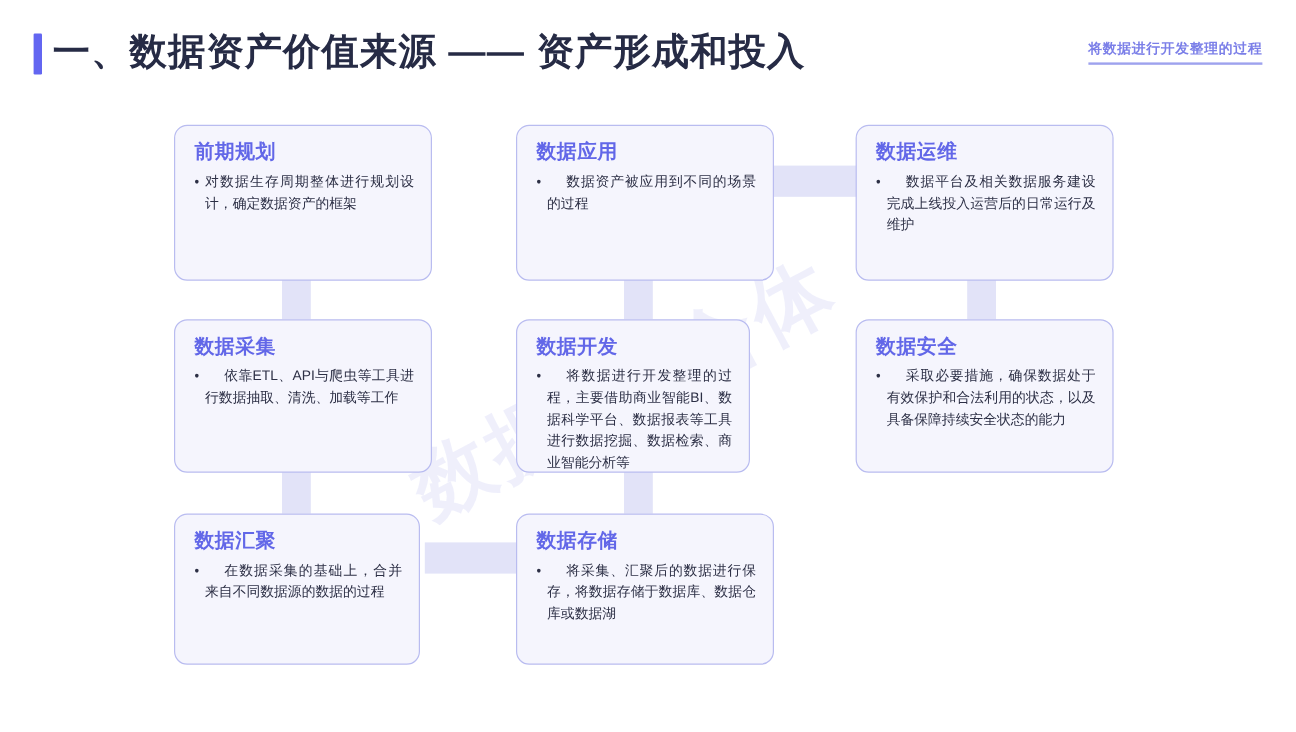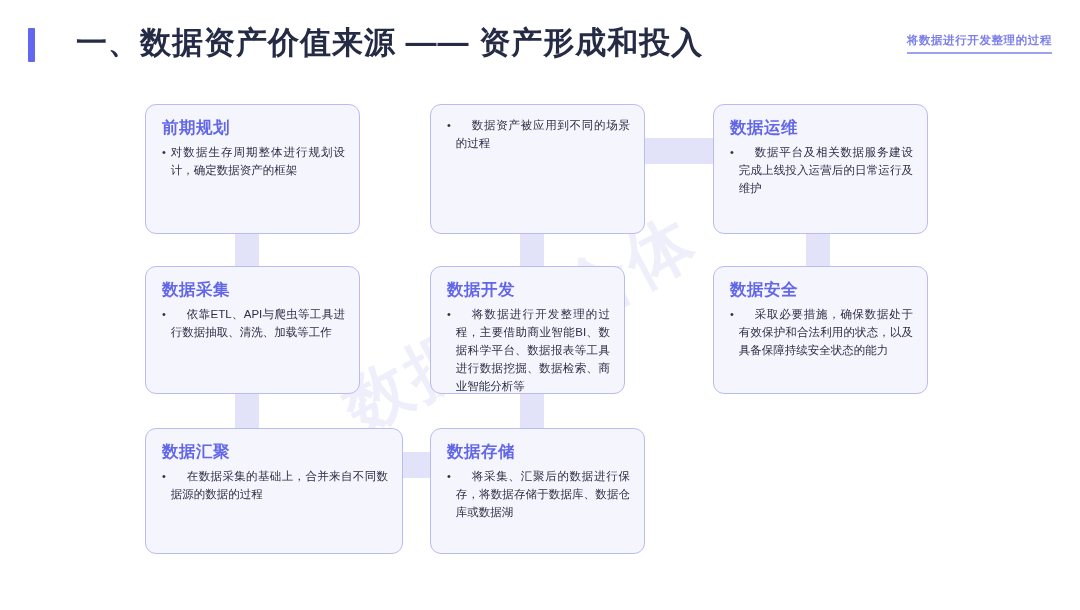--- a/index.html
+++ b/index.html
@@ -30,21 +30,20 @@
     border-radius: 1px;
   }
   .page-title {
     position: absolute;
     left: 44px; top: 22px;
     font-size: 31px;
     font-weight: bold;
     color: #262b45;
     letter-spacing: 1px;
     white-space: nowrap;
-    margin-left: 32px;
   }
   .brand-tag {
     position: absolute;
     right: 28px; top: 33px;
     text-align: center;
   }
   .brand-tag-text {
     font-size: 11.5px;
     color: #7b7fe8;
     letter-spacing: 0.6px;
@@ -165,20 +164,21 @@
 
   <div class="card" style="left:145px; top:104px; width:215px; height:130px;">
     <div class="card-title">前期规划</div>
     <div class="card-body">
       <span class="bullet">•</span>
       <span class="card-text">对数据生存周期整体进行规划设计，确定数据资产的框架</span>
     </div>
   </div>
 
   <div class="card" style="left:430px; top:104px; width:215px; height:130px;">
+    <div class="card-title">数据应用</div>
     <div class="card-body">
       <span class="bullet">•</span>
       <span class="card-text indent">数据资产被应用到不同的场景的过程</span>
     </div>
   </div>
 
   <div class="card" style="left:713px; top:104px; width:215px; height:130px;">
     <div class="card-title">数据运维</div>
     <div class="card-body">
       <span class="bullet">•</span>
@@ -203,21 +203,21 @@
   </div>
 
   <div class="card" style="left:713px; top:266px; width:215px; height:128px;">
     <div class="card-title">数据安全</div>
     <div class="card-body">
       <span class="bullet">•</span>
       <span class="card-text indent">采取必要措施，确保数据处于有效保护和合法利用的状态，以及具备保障持续安全状态的能力</span>
     </div>
   </div>
 
-  <div class="card" style="left:145px; top:428px; width:258px; height:126px;">
+  <div class="card" style="left:145px; top:428px; width:205px; height:126px;">
     <div class="card-title">数据汇聚</div>
     <div class="card-body">
       <span class="bullet">•</span>
       <span class="card-text indent">在数据采集的基础上，合并来自不同数据源的数据的过程</span>
     </div>
   </div>
 
   <div class="card" style="left:430px; top:428px; width:215px; height:126px;">
     <div class="card-title">数据存储</div>
     <div class="card-body">

